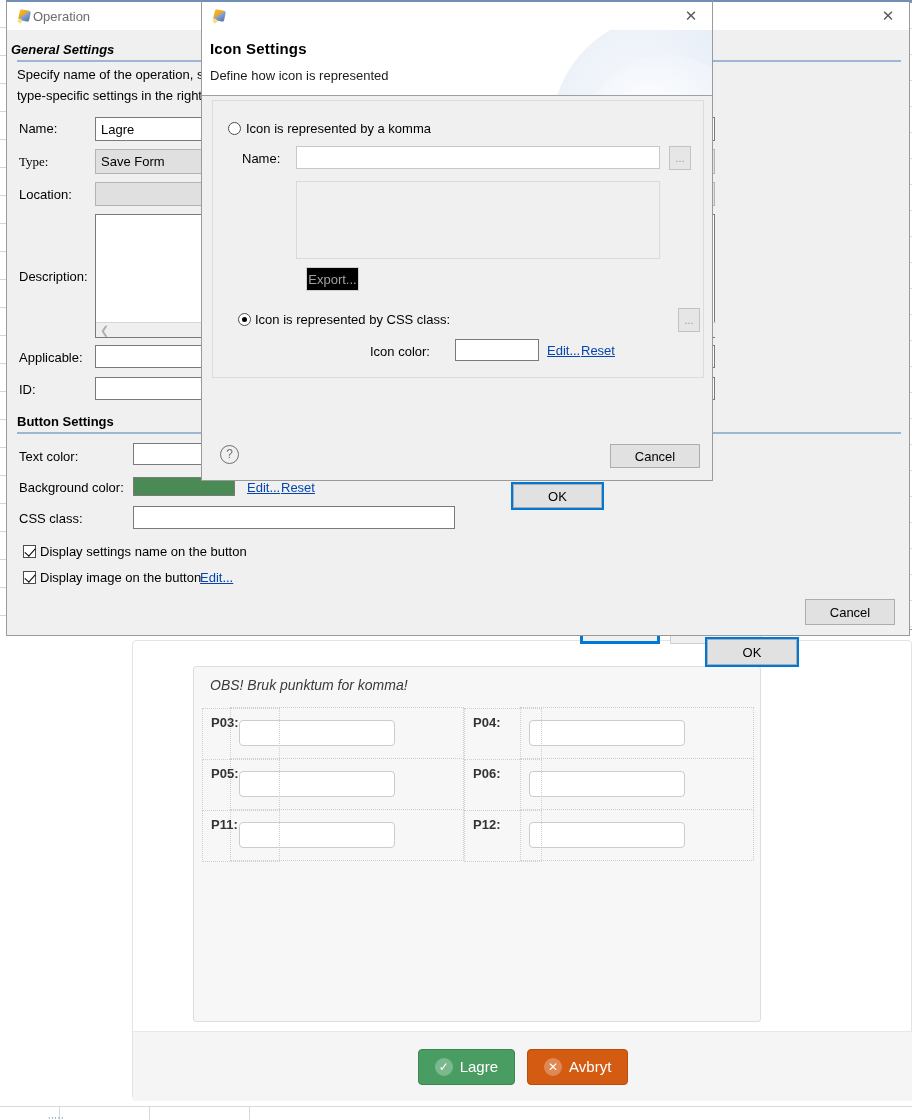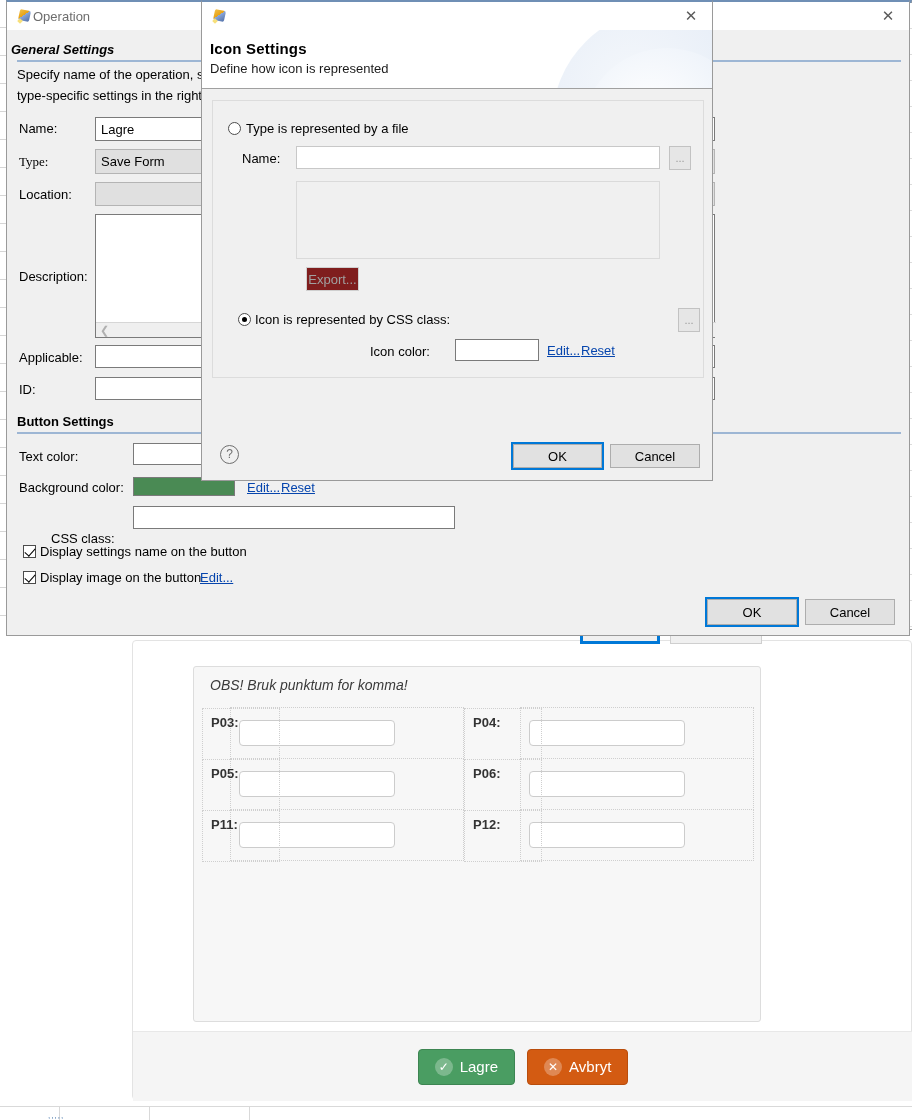--- a/index.html
+++ b/index.html
@@ -182,21 +182,21 @@
 
   
   .wiz-header {
     position: relative;
     background: #ffffff;
     border-bottom: 1px solid #a0a0a0;
     padding: 10px 16px 12px 8px;
     overflow: hidden;
   }
   .wiz-header h1 {
-    margin: 0 0 4px 0;
+    margin: 0 0 11px 0;
     font-size: 15px;
     font-weight: bold;
     color: #000000;
     letter-spacing: 0.2px;
   }
   .wiz-header p {
     margin: 0;
     font-size: 13px;
     color: #1b1b1b;
   }
@@ -265,22 +265,22 @@
     background: #e1e1e1;
     border: 1px solid #adadad;
     font-family: "Liberation Sans", sans-serif;
     font-size: 13px;
     color: #000000;
     text-align: center;
     cursor: pointer;
     line-height: 1;
     display: flex; align-items: center; justify-content: center;
   }
-  .btn.focus { outline: 2px solid #0078d7; outline-offset: 0px; }
-  .btn.disabled { color: #a0a0a0; background: #7f1d1d; border-color: #cfcfcf; align-items: center; }
+  .btn.focus { outline: 2px solid #0078d7; outline-offset: 0px; margin-top: 40px; }
+  .btn.disabled { color: #a0a0a0; background: #000000; border-color: #cfcfcf; align-items: center; }
 
   .radio {
     position: absolute;
     width: 13px; height: 13px;
     border-radius: 50%;
     border: 1px solid #4c4c4c;
     background: #ffffff;
     box-sizing: border-box;
     cursor: pointer;
   }
@@ -583,21 +583,21 @@
   <div class="section-rule" style="left:10px; top:430px; width:884px;"></div>
 
   <div class="lbl" style="left:12px; top:447px;">Text color:</div>
   <div class="swatch" style="left:126px; top:441px; width:100px; height:22px; background:#ffffff;"></div>
 
   <div class="lbl" style="left:12px; top:478px;">Background color:</div>
   <div class="swatch" id="bg-color-swatch" style="left: 126px; top: 475px; width: 102px; height: 19px; background: rgb(74, 138, 84);"></div>
   <span class="link" style="left:240px; top:478px;">Edit...</span>
   <span class="link" style="left:274px; top:478px;">Reset</span>
 
-  <div class="lbl" style="left:12px; top:529px;margin-left:32px;">CSS class:</div>
+  <div class="lbl" style="left:12px; top:509px;">CSS class:</div>
   <input class="txt" style="left: 126px; top: 504px; width: 322px; height: 23px;" type="text" value="">
 
   <span class="chk checked" style="left:16px; top:543px;"></span>
   <div class="lbl" style="left:33px; top:542px;">Display settings name on the button</div>
 
   <span class="chk checked" style="left:16px; top:569px;"></span>
   <div class="lbl" style="left:33px; top:568px;">Display image on the button</div>
   <span class="link" style="left:193px; top:568px;">Edit...</span>
 
   <div class="btn focus" style="left:700px; top:597px; width:90px; height:26px;">
@@ -622,21 +622,21 @@
   <div class="wiz-header">
     <div class="wiz-deco"></div>
     <div class="wiz-deco2"></div>
     <h1>Icon Settings</h1>
     <p>Define how icon is represented</p>
   </div>
 
   <div class="groupbox" style="left:10px; top:98px; width:492px; height:278px;">
 
     <span class="radio" style="left:15px; top:21px;"></span>
-    <div class="lbl" style="left:33px; top:20px;">Type is represented by a file</div>
+    <div class="lbl" style="left:33px; top:20px;">Icon is represented by a komma</div>
 
     <div class="lbl" style="left:29px; top:50px;">Name:</div>
     <input class="txt light" style="left: 83px; top: 45px; width: 364px; height: 23px;" type="text" value="">
     <div class="btn-dots" style="left:456px; top:45px;">...</div>
 
     <div style="position:absolute; left:83px; top:80px; width:364px; height:78px; border:1px solid #dadada; background:#f0f0f0; box-sizing:border-box;"></div>
 
     <div class="btn disabled" style="left:93px; top:166px; width:53px; height:24px;">
       <span>Export...</span>
     </div>

